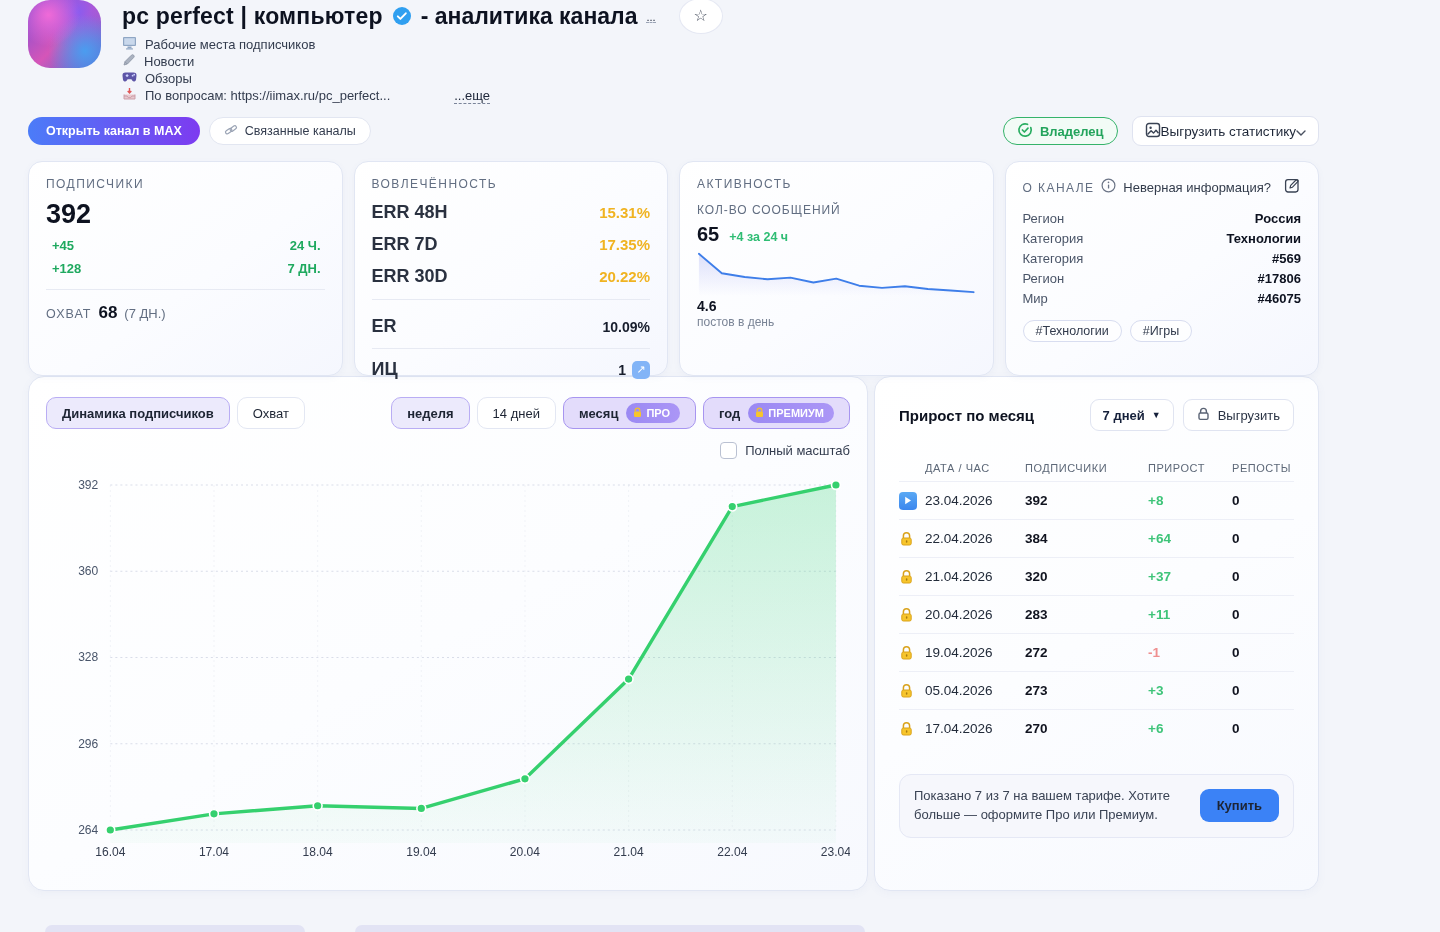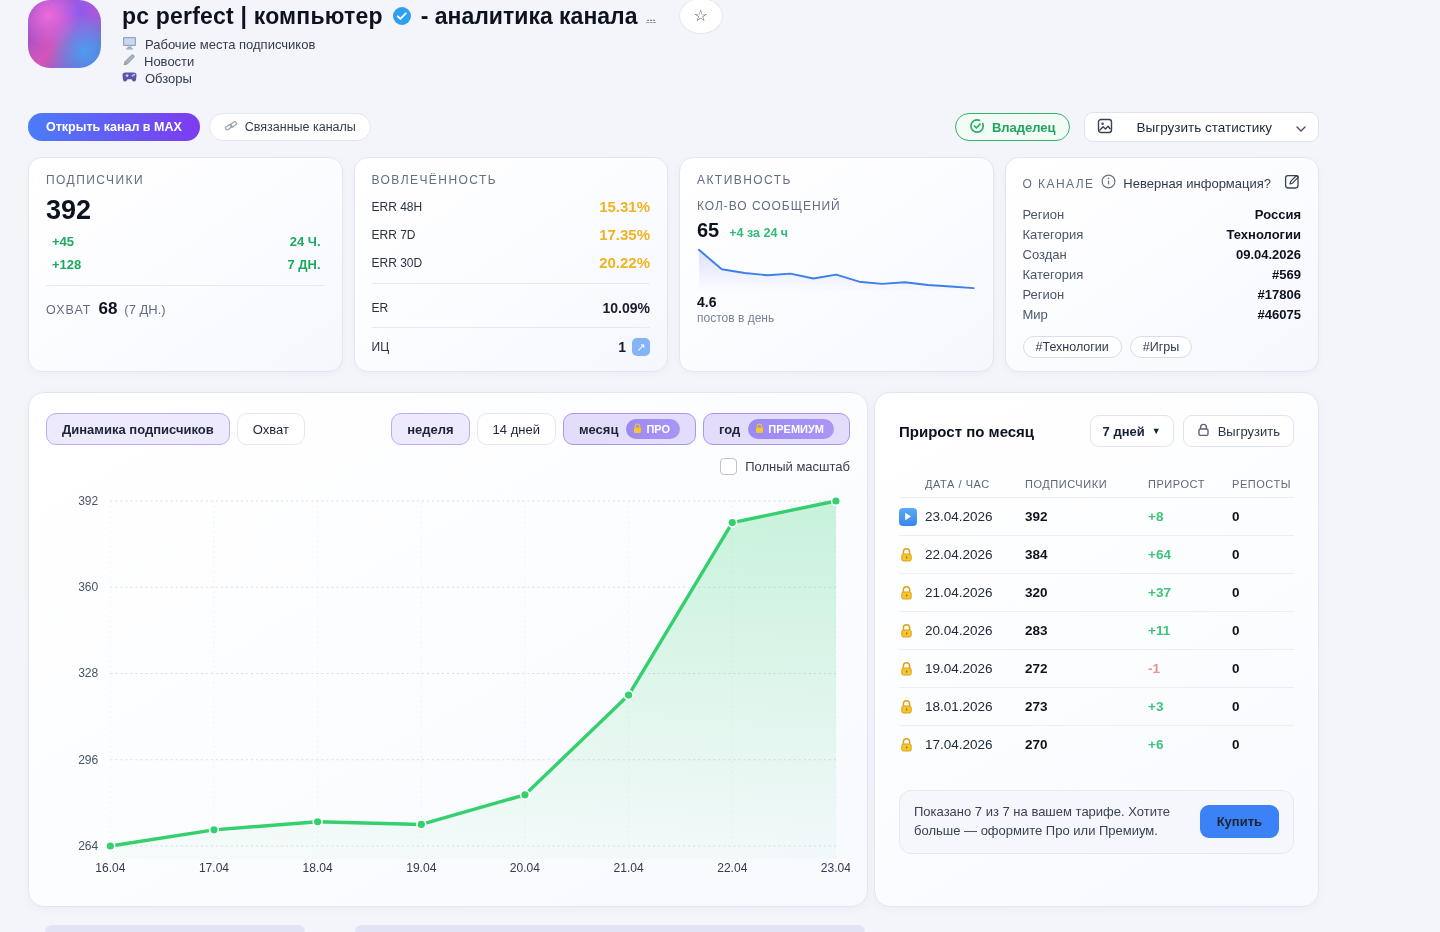--- a/index.html
+++ b/index.html
@@ -34,38 +34,38 @@
   .actions { display:flex; align-items:center; margin-top:13px; height:28px; }
   .btn-gradient { height:28px; padding:0 18px; border:none; border-radius:15px; cursor:pointer;
     background:linear-gradient(90deg,#4b7cf8,#7d3bf0); color:#fff; font-size:12.5px; font-weight:600;
     font-family:"Liberation Sans",sans-serif; }
   .btn-light { height:28px; margin-left:9px; padding:0 14px; border-radius:15px; background:#fff; border:1px solid #e2e6f1;
     display:flex; align-items:center; gap:7px; font-size:12.5px; color:#333c4e; cursor:pointer; font-family:"Liberation Sans",sans-serif; }
   .actions .spacer { flex:1; }
   .owner-badge { height:28px; padding:0 13px; border:1.5px solid #35b36a; border-radius:15px; background:#f2fbf6;
     display:flex; align-items:center; gap:7px; font-size:13px; font-weight:600; color:#23a45c; }
   .btn-export { height:30px; margin-left:14px; padding:0 12px; border-radius:9px; background:#fff; border:1px solid #dfe3f0;
-    display:flex; align-items:center; gap:24px; font-size:13.5px; color:#1d2637; cursor:pointer; font-family:"Liberation Sans",sans-serif; }
+    display:flex; align-items:center; gap:0; font-size:13.5px; color:#1d2637; cursor:pointer; font-family:"Liberation Sans",sans-serif; }
 
   
   .cards { display:flex; gap:11px; margin-top:16px; }
   .card { flex:1; height:215px; border:1px solid #e1e6f3; border-radius:14px; padding:15px 17px;
     background:linear-gradient(145deg,#ffffff 0%,#fbfcff 55%,#f5f7fe 100%);
     box-shadow:0 2px 6px rgba(90,110,180,.05); position:relative; }
   .card-title { font-size:12px; letter-spacing:.12em; color:#626e82; font-weight:400; }
   .big-val { font-size:27px; font-weight:800; color:#0d1220; margin-top:8px; }
   .delta-row { display:flex; justify-content:space-between; font-size:13px; font-weight:700; color:#1fa95f; margin-top:8px; padding:0 4px 0 6px; }
   .divider { height:1px; background:#e7eaf3; margin:13px 0; }
   .reach-line { display:flex; align-items:baseline; gap:7px; }
   .reach-lab { font-size:12.5px; letter-spacing:.08em; color:#626e82; }
   .reach-val { font-size:17px; font-weight:800; color:#0d1220; }
   .reach-suf { font-size:13px; color:#626e82; }
 
   .kv-row { display:flex; justify-content:space-between; align-items:center; margin-top:11px; }
-  .kv-label { font-size:12px; color:#2a3140; }
+  .kv-label { font-size:18px; color:#2a3140;font-weight:bold; }
   .kv-amber { font-size:15px; font-weight:700; color:#f0b322; }
   .kv-dark { font-size:14px; font-weight:700; color:#171d2c; }
   .ic-wrap { display:flex; align-items:center; gap:6px; }
   .ic-badge { width:18px; height:18px; border-radius:5px; background:#82b4f7; color:#fff; font-size:11px;
     display:flex; align-items:center; justify-content:center; cursor:pointer; }
 
   .act-label { font-size:12px; letter-spacing:.08em; color:#626e82; margin-top:12px; }
   .act-val-row { display:flex; align-items:baseline; gap:10px; margin-top:6px; }
   .act-val { font-size:20px; font-weight:800; color:#0d1220; }
   .act-delta { font-size:12.5px; font-weight:600; color:#2fbd74; }
@@ -80,21 +80,21 @@
   .report-link { font-size:13px; color:#333c4c; cursor:pointer; }
   .edit-btn { margin-left:6px; cursor:pointer; display:flex; }
   .about-rows { margin-top:10px; }
   .about-row { display:flex; justify-content:space-between; font-size:13px; height:20px; align-items:center; }
   .about-row .lab { color:#4a5568; }
   .about-row .val { font-weight:700; color:#0d1220; }
   .tags { display:flex; gap:8px; margin-top:12px; }
   .tag { border:1px solid #d8ddf0; border-radius:14px; padding:3px 12px; font-size:12.5px; color:#323b4d; background:rgba(255,255,255,.7); cursor:pointer; }
 
   
-  .main-row { display:flex; gap:6px; margin-top:20px; }
+  .main-row { display:flex; gap:6px; }
   .panel { border:1px solid #e1e6f3; border-radius:16px; background:linear-gradient(150deg,#ffffff 0%,#fcfdff 50%,#f7f9fe 100%);
     box-shadow:0 2px 8px rgba(90,110,180,.05); }
   .chart-card { width:840px; height:515px; padding:20px 17px 14px 17px; }
   .chart-head { display:flex; justify-content:space-between; align-items:center; }
   .tabs, .periods { display:flex; gap:7px; }
   .tab, .period { height:32px; padding:0 15px; border-radius:10px; background:#fff; border:1px solid #e3e7f3;
     font-size:13px; color:#1d2433; cursor:pointer; font-family:"Liberation Sans",sans-serif; display:flex; align-items:center; gap:8px; }
   .tab.active, .period.active { background:#eceafc; border-color:#b9adf4; font-weight:700; }
   .tab.active { font-weight:700; }
   .period.locked { background:#e3dcfb; border-color:#a795f0; font-weight:700; }
@@ -179,20 +179,29 @@
         </div>
         <div class="desc-line">
           <span><svg width="15" height="12" viewBox="0 0 15 12">
                   <path d="M3.5 1.5h8a3 3 0 0 1 3 3.2l-.5 4a2 2 0 0 1-3.6 1l-1-1.4h-3.8l-1 1.4a2 2 0 0 1-3.6-1l-.5-4a3 3 0 0 1 3-3.2z" fill="#5d55a7"></path>
                   <rect x="3.6" y="4" width="3" height="1.2" rx="0.6" fill="#cfd4ff"></rect>
                   <rect x="4.5" y="3.1" width="1.2" height="3" rx="0.6" fill="#cfd4ff"></rect>
                   <circle cx="10.6" cy="4.7" r="0.9" fill="#cfd4ff"></circle>
                   <circle cx="12.2" cy="3.7" r="0.9" fill="#cfd4ff"></circle>
                 </svg></span>
           <span>Обзоры</span>
+        </div>
+        <div class="desc-line">
+          <span><svg width="15" height="14" viewBox="0 0 15 14">
+                  <path d="M2 7.5V12h11V7.5" fill="#e8c9cf" stroke="#c99aa4" stroke-width="0.9"></path>
+                  <path d="M2 9h3l1.3 1.6h2.4L10 9h3" fill="none" stroke="#c99aa4" stroke-width="0.9"></path>
+                  <path d="M7.5 1v4.6M5.7 4l1.8 2 1.8-2" fill="none" stroke="#e05757" stroke-width="1.4"></path>
+                </svg></span>
+          <span>По вопросам: https://iimax.ru/pc_perfect...</span>
+          <span class="more-link">...еще</span>
         </div>
       </div>
     </div>
   </header>
 
   <div class="actions">
     <button class="btn-gradient">Открыть канал в MAX</button>
     <button class="btn-light">
       <span><svg width="14" height="14" viewBox="0 0 14 14">
               <rect x="1.2" y="6.4" width="7" height="3.4" rx="1.7" transform="rotate(-35 4.7 8.1)" fill="none" stroke="#9aa3b4" stroke-width="1.2"></rect>
@@ -317,24 +326,20 @@
         </span>
       </div>
       <div class="about-rows">
         <div class="about-row">
               <span class="lab">Регион</span>
               <span class="val">Россия</span>
             </div>
         <div class="about-row">
               <span class="lab">Категория</span>
               <span class="val">Технологии</span>
-            </div>
-        <div class="about-row">
-              <span class="lab">Создан</span>
-              <span class="val">09.04.2026</span>
             </div>
         <div class="about-row">
               <span class="lab">Категория</span>
               <span class="val">#569</span>
             </div>
         <div class="about-row">
               <span class="lab">Регион</span>
               <span class="val">#17806</span>
             </div>
         <div class="about-row">
@@ -521,21 +526,21 @@
         <span class="t-rep">0</span>
       </div>
       <div class="t-grid t-row">
         <span class="row-ic">
               <svg width="15" height="16" viewBox="0 0 15 16">
                 <path d="M4.4 7V4.8a3.1 3.1 0 0 1 6.2 0V7" fill="none" stroke="#d9a21b" stroke-width="1.5"></path>
                 <rect x="2.8" y="7" width="9.4" height="7" rx="1.6" fill="#f7c52c" stroke="#d9a21b"></rect>
                 <rect x="6.9" y="9.2" width="1.5" height="2.6" rx="0.7" fill="#a97b10"></rect>
               </svg>
             </span>
-        <span class="t-date">18.01.2026</span>
+        <span class="t-date">05.04.2026</span>
         <span class="t-subs">273</span>
         <span class="t-growth pos">+3</span>
         <span class="t-rep">0</span>
       </div>
       <div class="t-grid t-row">
         <span class="row-ic">
               <svg width="15" height="16" viewBox="0 0 15 16">
                 <path d="M4.4 7V4.8a3.1 3.1 0 0 1 6.2 0V7" fill="none" stroke="#d9a21b" stroke-width="1.5"></path>
                 <rect x="2.8" y="7" width="9.4" height="7" rx="1.6" fill="#f7c52c" stroke="#d9a21b"></rect>
                 <rect x="6.9" y="9.2" width="1.5" height="2.6" rx="0.7" fill="#a97b10"></rect>

